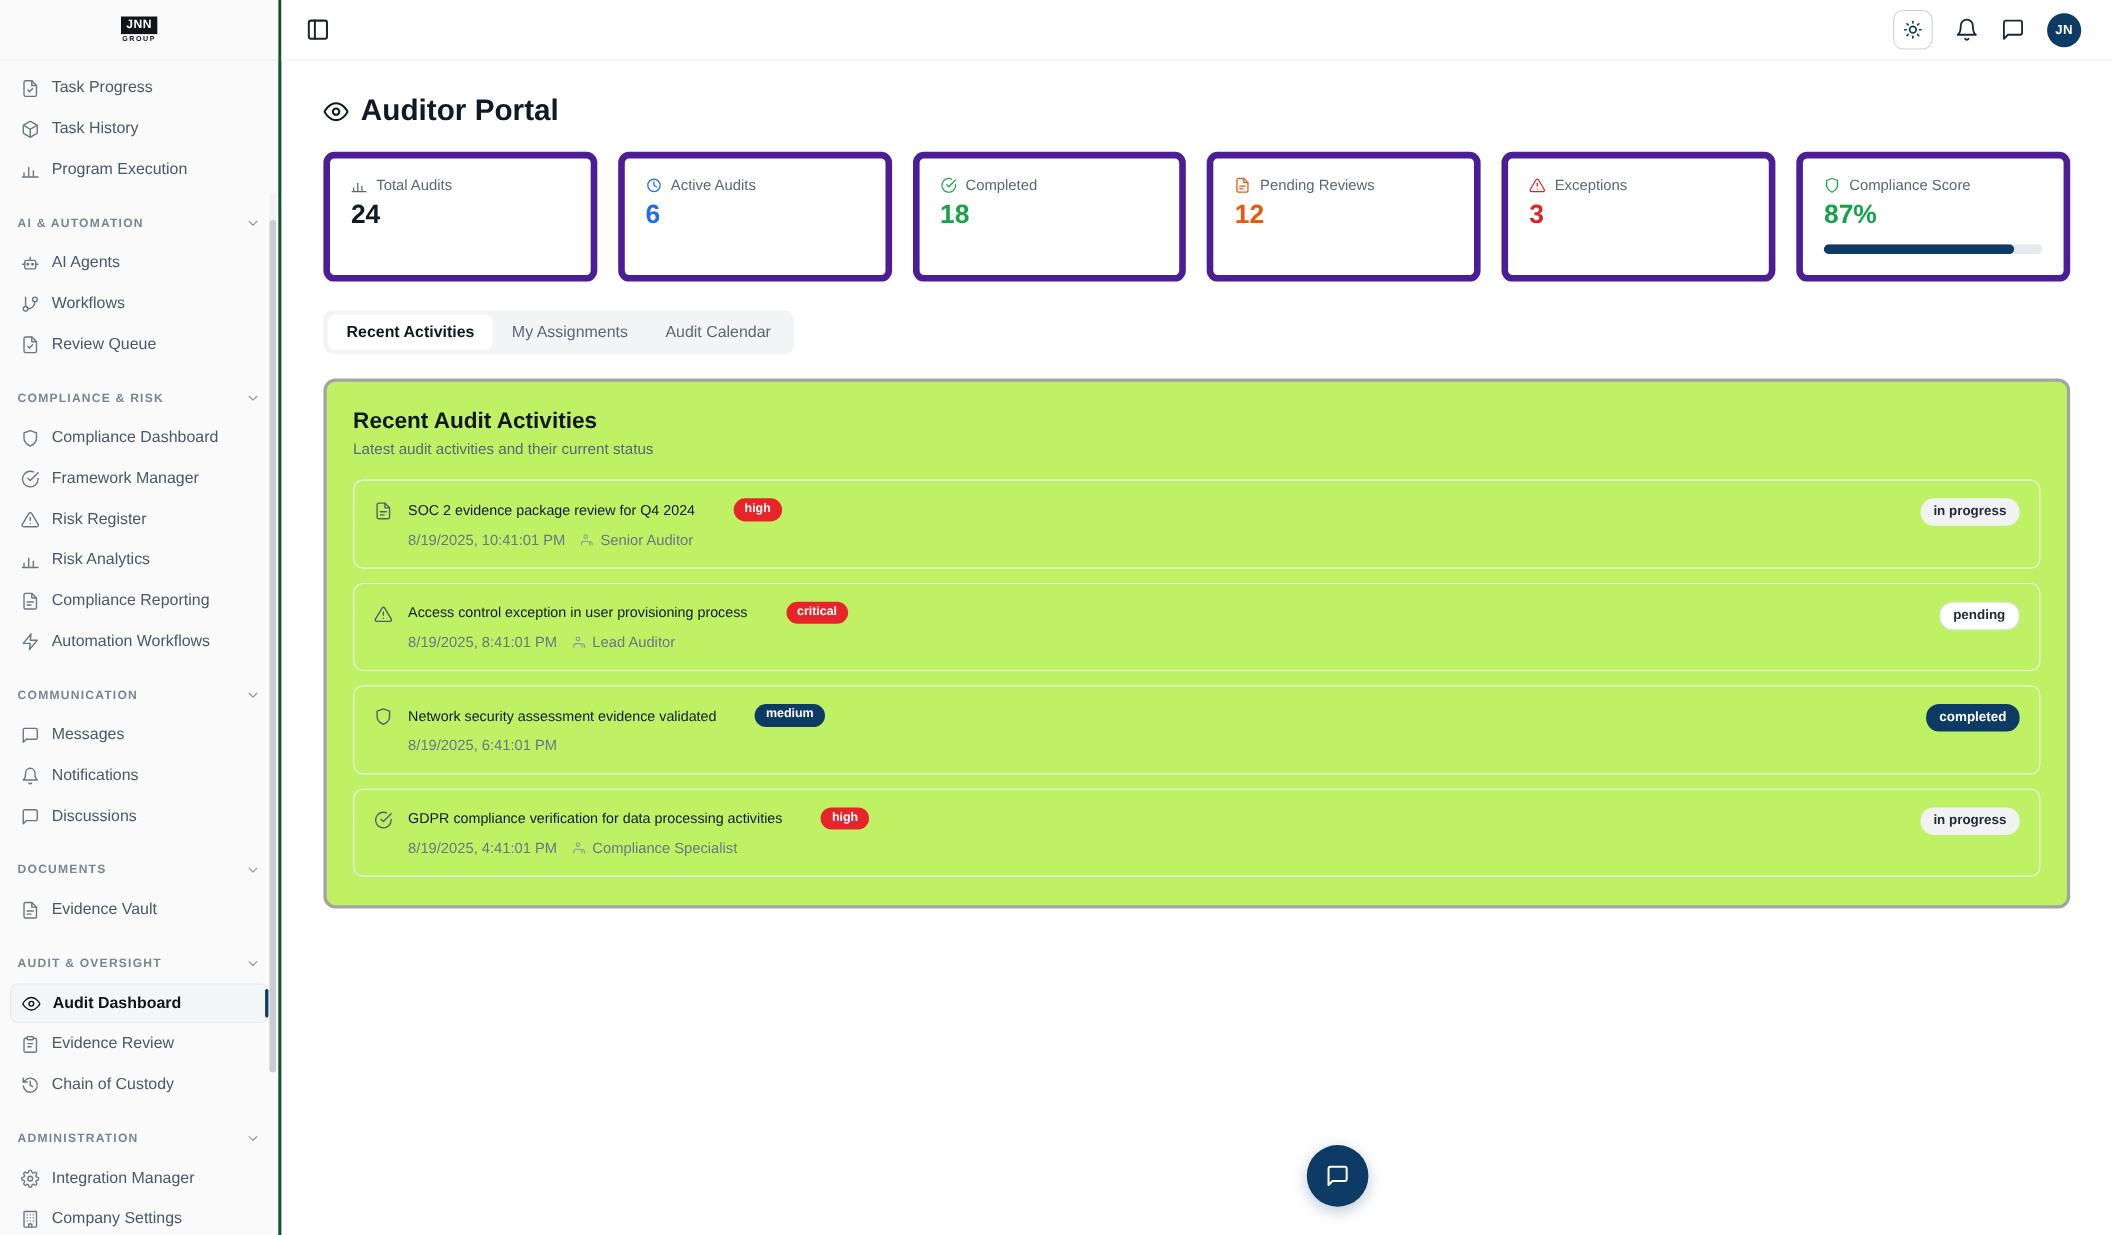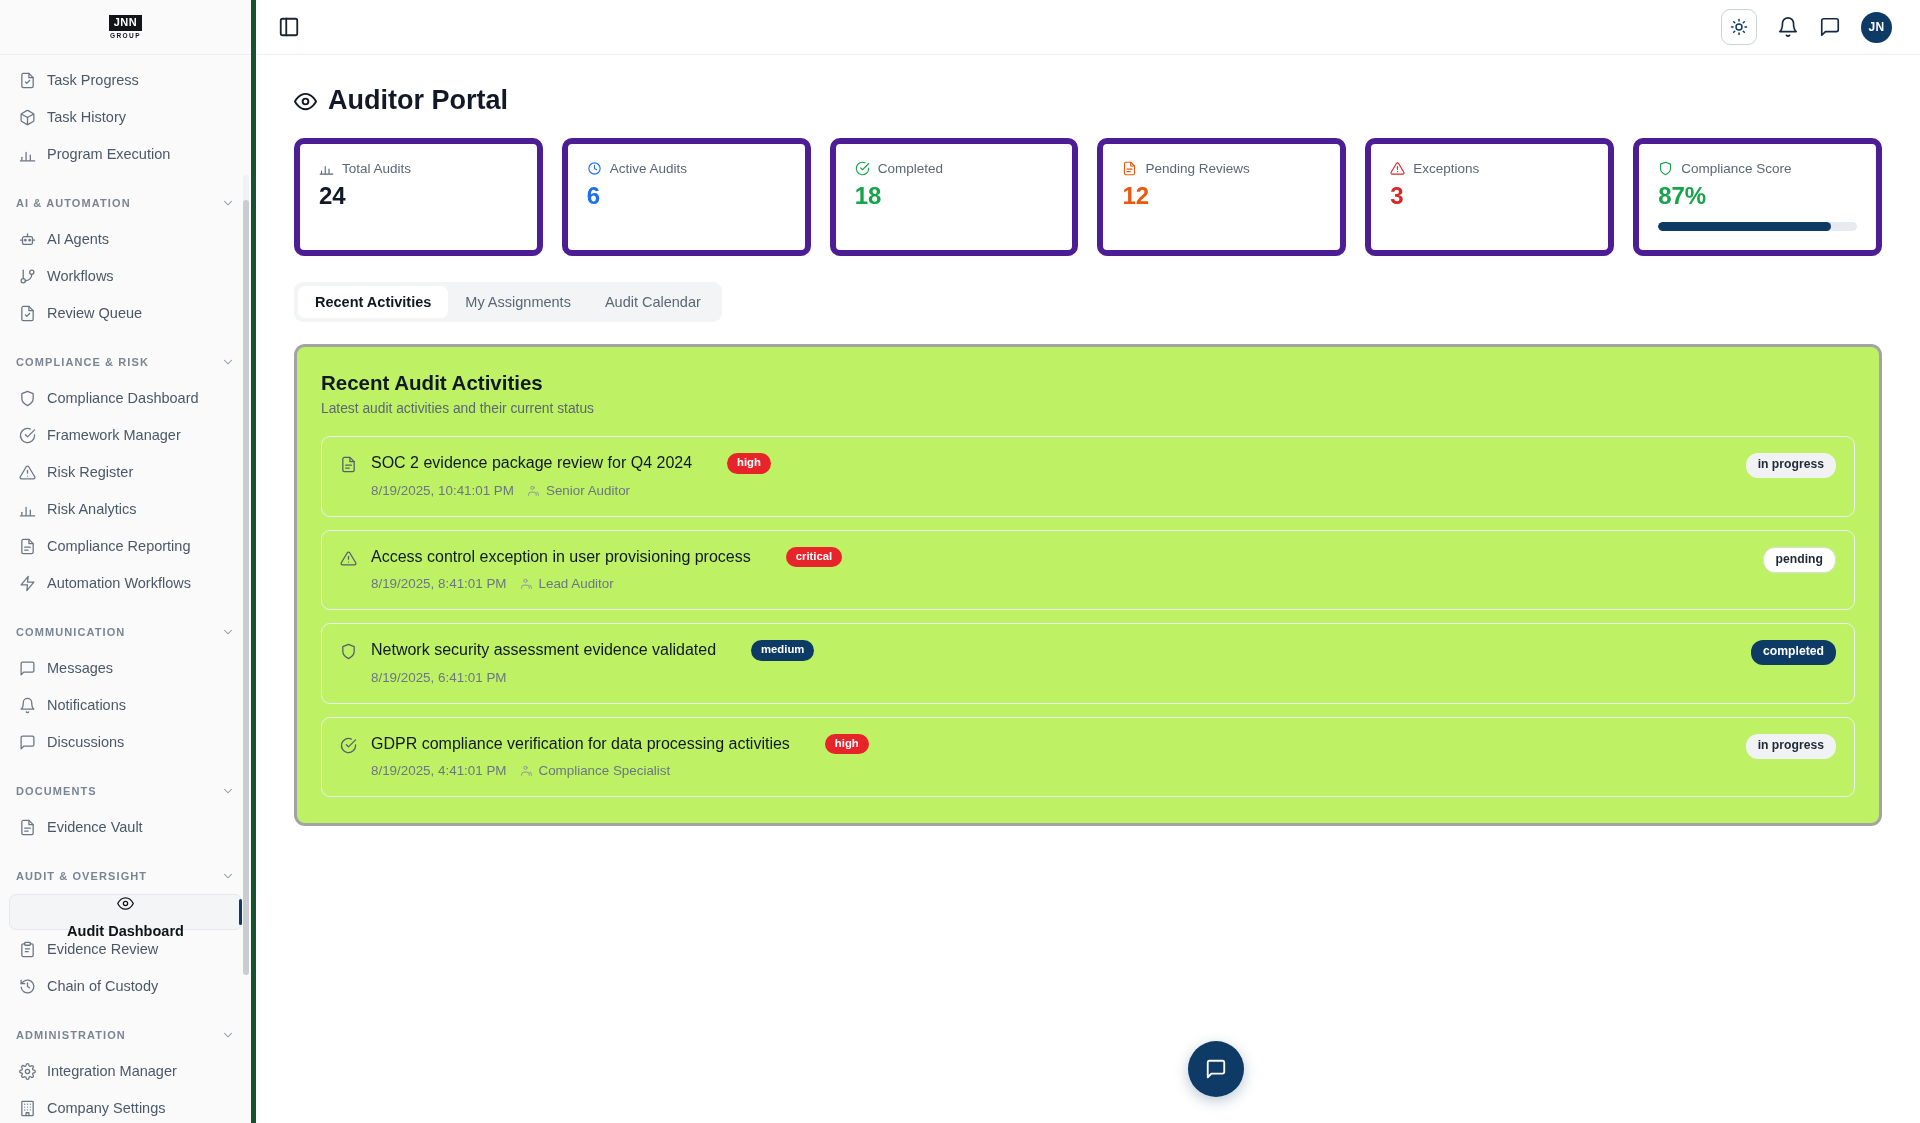--- a/index.html
+++ b/index.html
@@ -6,21 +6,21 @@
   html, body {
     width: 1920px; height: 1123px;
     font-family: "Liberation Sans", sans-serif;
     background: #ffffff; overflow: hidden;
   }
   .app { display: flex; width: 1920px; height: 1123px; }
 
   
   .sidebar {
     width: 256px; height: 1123px; flex: 0 0 256px;
-    background: #fafafa; border-right: 5px solid #14532d;
+    background: #fafafa; border-right: 3px solid #14532d;
     position: relative; overflow: hidden;
   }
   .sidebar-logo {
     height: 55px; display: flex; align-items: center; justify-content: center;
     border-bottom: 1px solid #eceef1; background: #fafafa;
   }
   .logo-wrap { display: flex; flex-direction: column; align-items: center; line-height: 1; }
   .logo-mark {
     background: #111418; color: #ffffff; font-size: 11px; font-weight: 700;
     letter-spacing: .5px; padding: 2px 5px 3px 5px;
@@ -41,21 +41,20 @@
   .nav-item {
     display: flex; align-items: center; gap: 11px;
     height: 36px; margin: 1px 9px; padding: 0 10px;
     border-radius: 7px; color: #4b5868; font-size: 14.5px;
     position: relative; white-space: nowrap;
   }
   .nav-item .ico { width: 17px; height: 17px; flex: 0 0 17px; color: #6b7685; display: block; }
   .nav-item.active {
     background: #f4f5f7; color: #101418; font-weight: 700;
     border: 1px solid #e6e8eb;
-    flex-direction: column;
   }
   .nav-item.active .ico { color: #101418; }
   .nav-item.active::after {
     content: ""; position: absolute; right: -1px; top: 4px; bottom: 4px;
     width: 3px; border-radius: 2px; background: #0d3b66;
   }
   .sb-track {
     position: absolute; right: 2px; top: 175px; width: 6px; height: 800px;
     background: #f1f2f4; border-radius: 3px;
   }
@@ -127,21 +126,21 @@
 
   .act-row {
     display: flex; align-items: flex-start; justify-content: space-between;
     border: 1px solid #eceef1; border-radius: 9px;
     padding: 16px 18px 18px 18px; margin-bottom: 13px; min-height: 76px;
   }
   .act-row:last-child { margin-bottom: 0; }
   .act-left { display: flex; gap: 14px; align-items: flex-start; }
   .act-icon { width: 17px; height: 17px; color: #52606e; display: block; margin-top: 3px; flex: 0 0 17px; }
   .act-title-line { display: flex; align-items: center; gap: 11px; }
-  .act-title { font-size: 16px; color: #111827; }
+  .act-title { font-size: 13px; color: #111827; }
   .prio {
     font-size: 11.3px; font-weight: 700; color: #fff; background: #e8242b;
     padding: 3px 10px 4px 10px; border-radius: 11px; line-height: 1.2; margin-left: 24px;
   }
   .prio.medium { background: #0d3b66; }
   .act-meta { display: flex; align-items: center; gap: 13px; margin-top: 9px; }
   .act-time { font-size: 13.4px; color: #6b7685; }
   .act-user { display: flex; align-items: center; gap: 6px; font-size: 13.4px; color: #6b7685; }
   .act-user .uico { width: 13px; height: 13px; color: #8b95a3; display: block; }
   .status {

